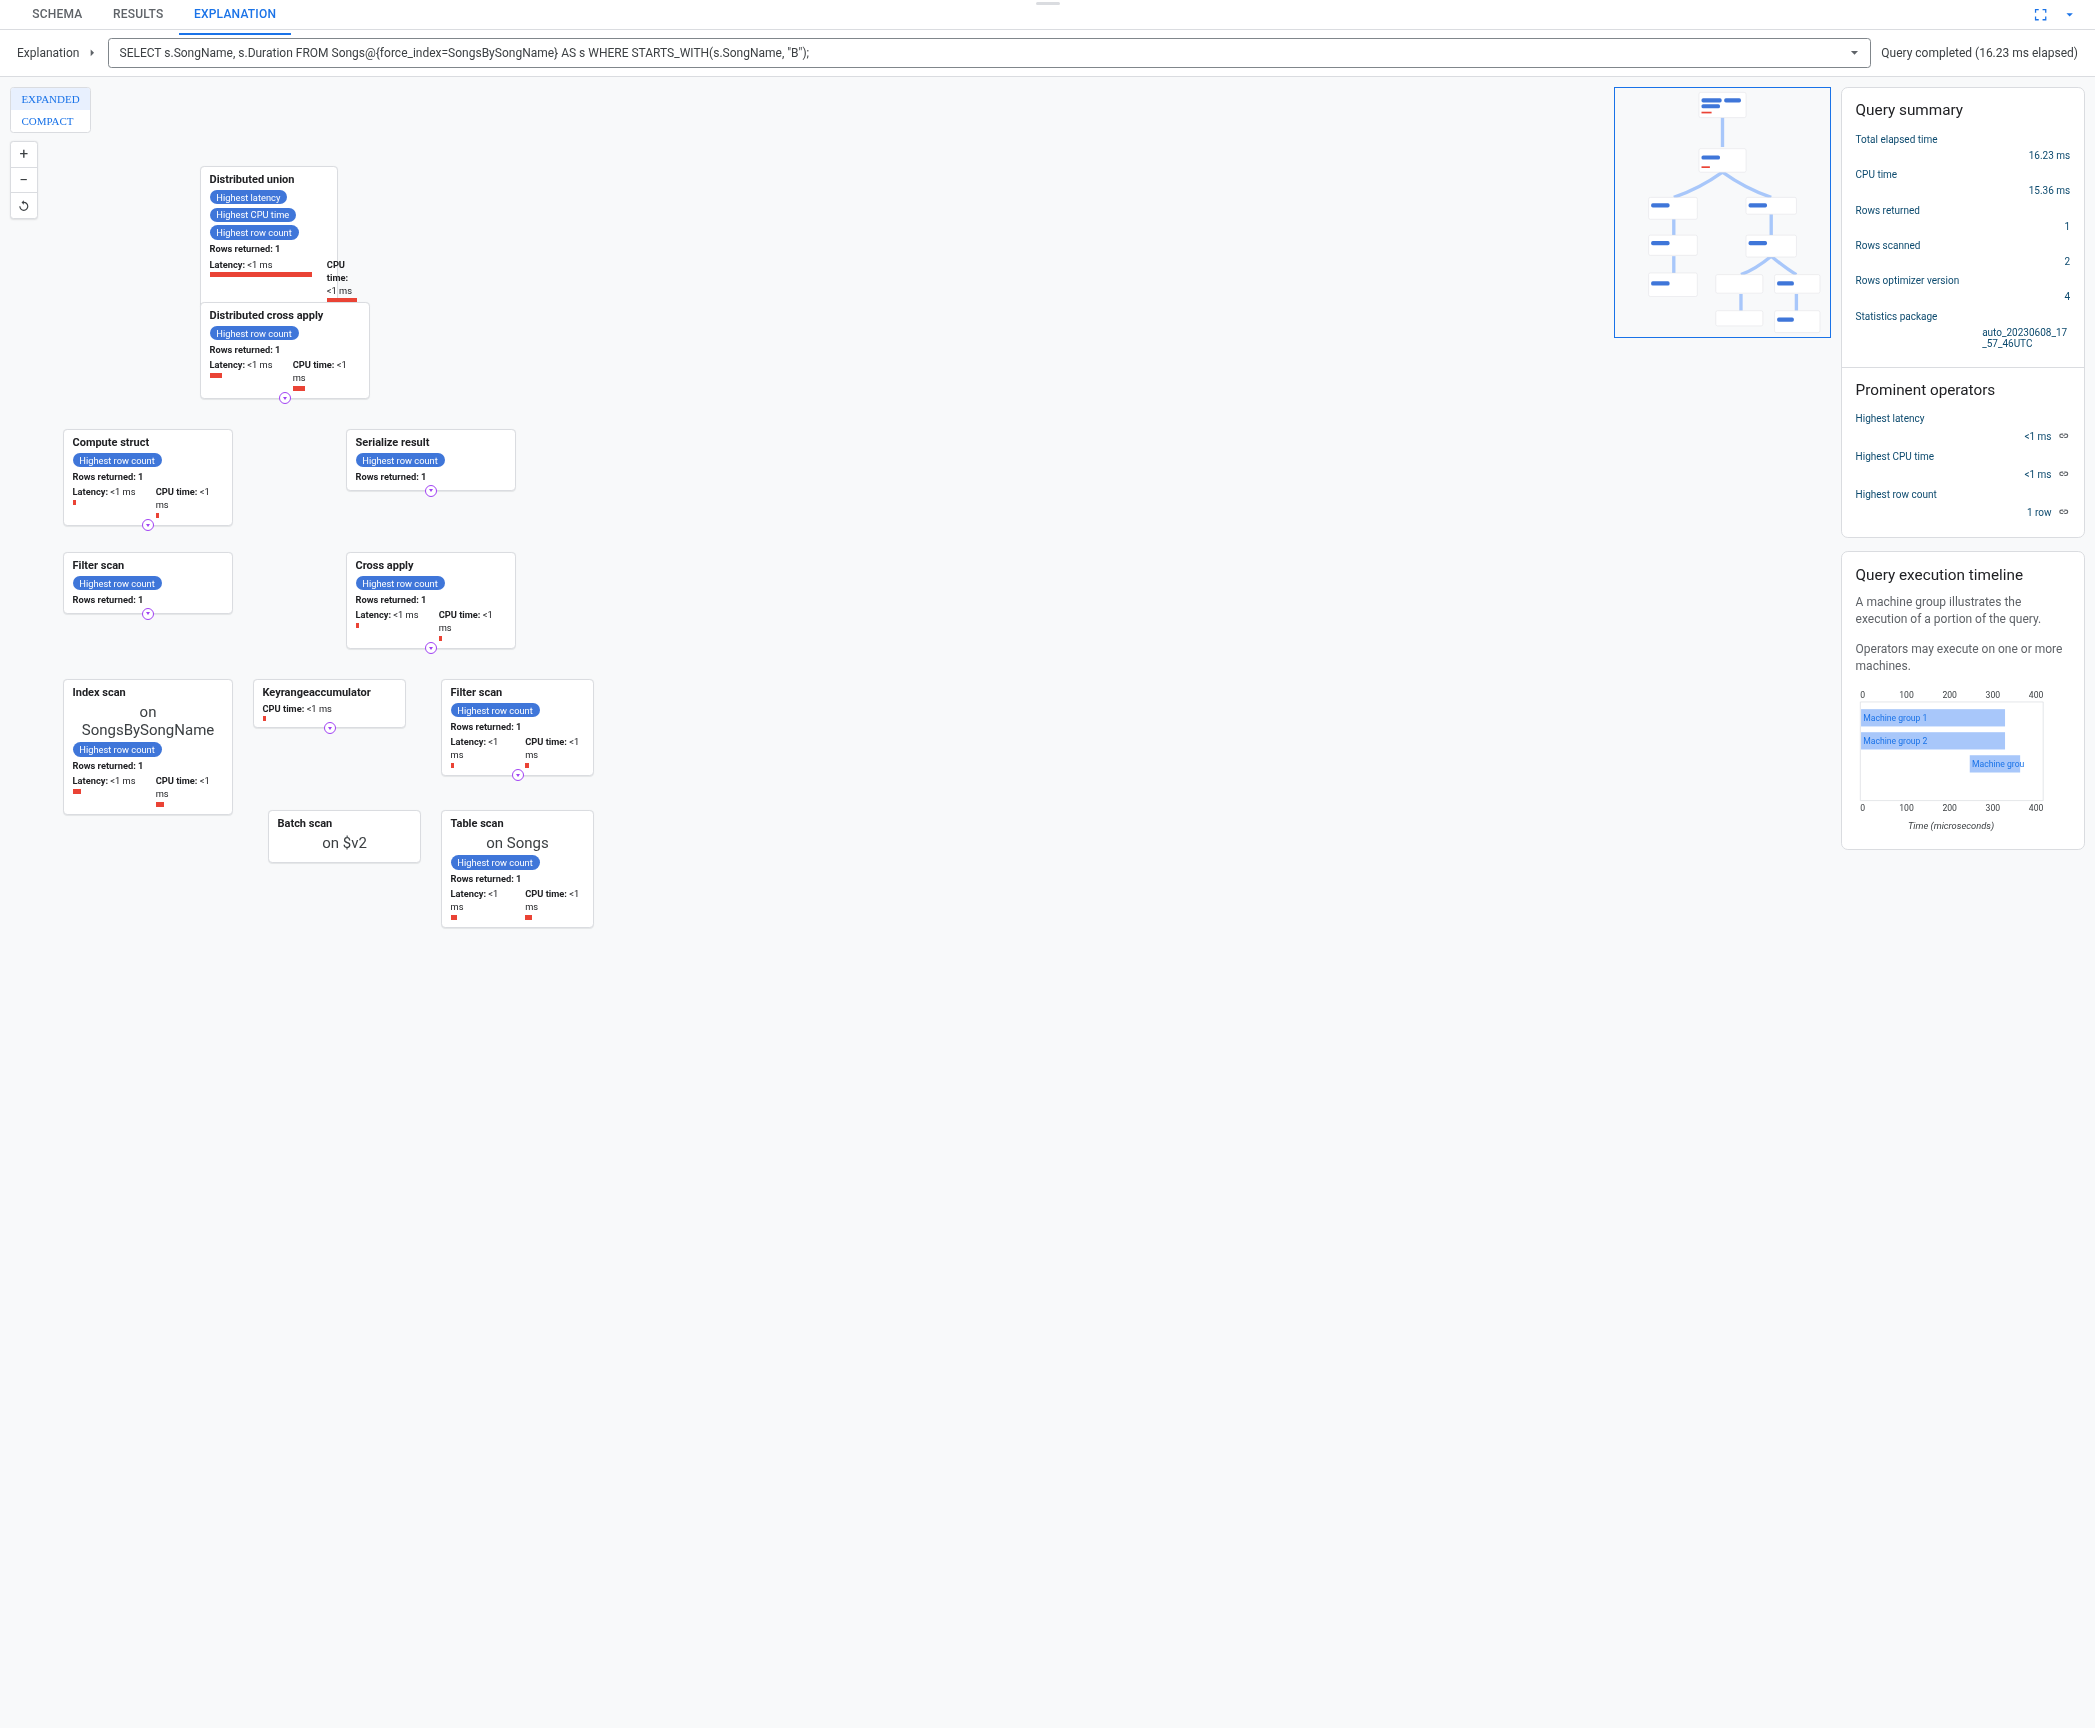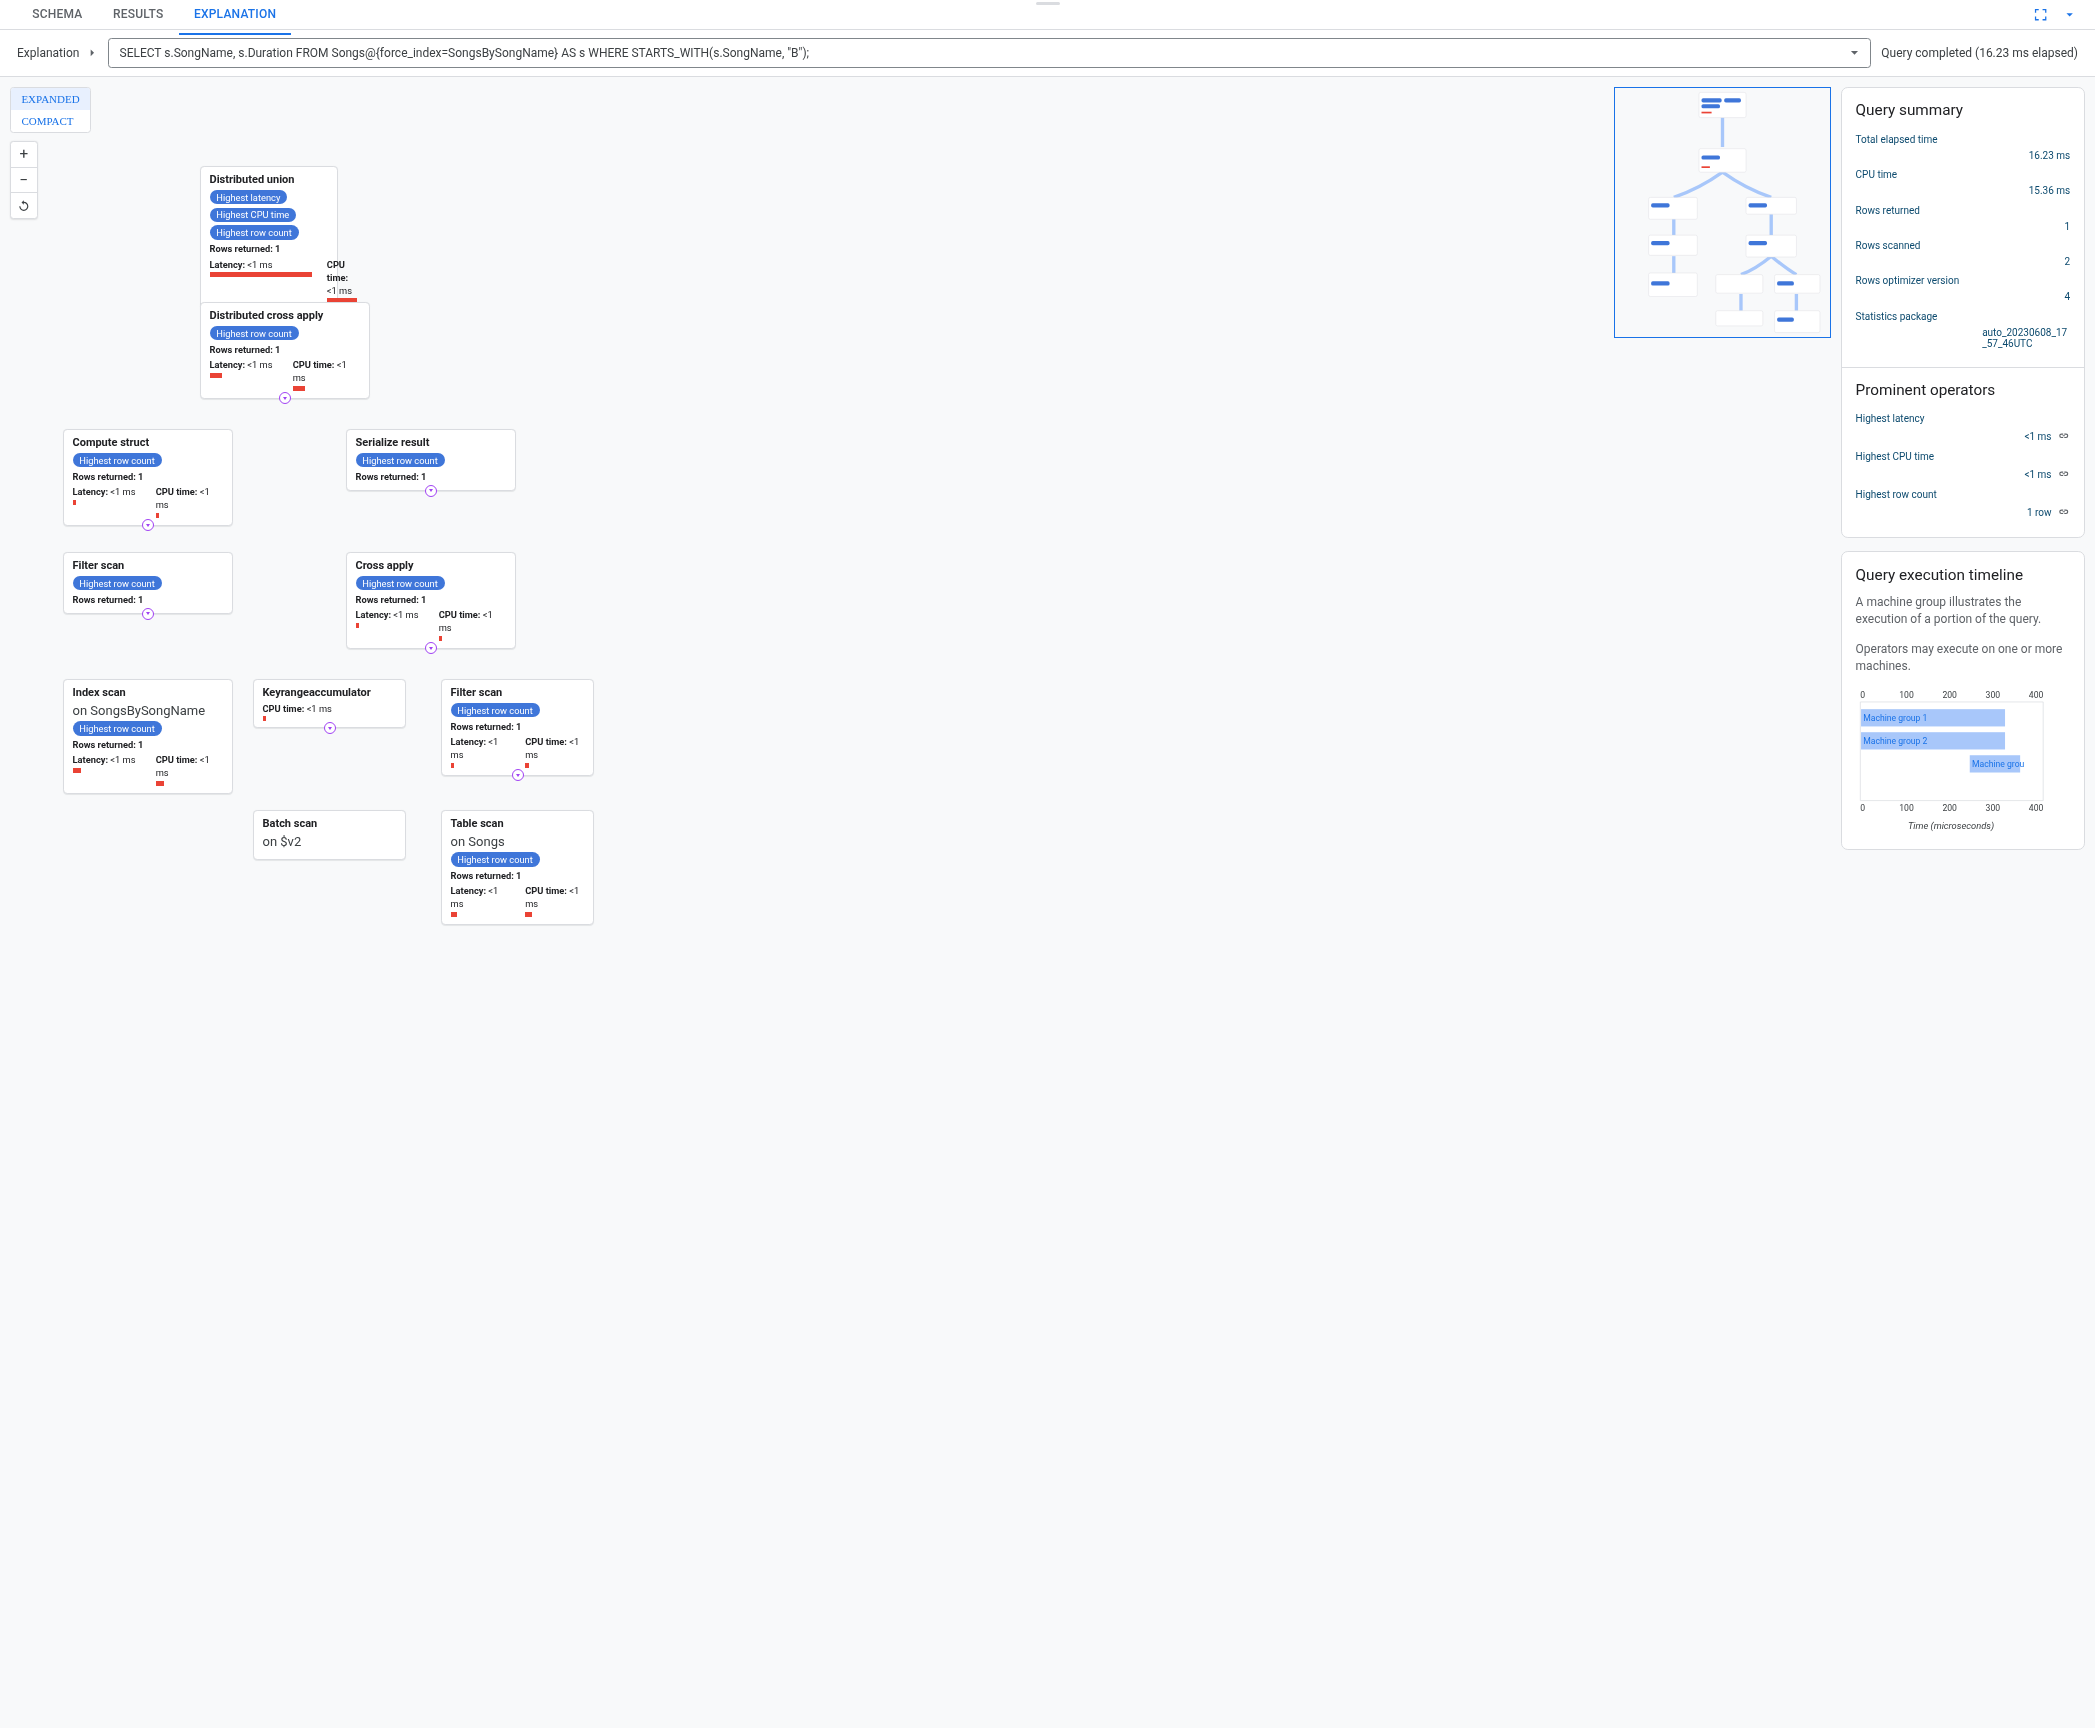--- a/index.html
+++ b/index.html
@@ -40,21 +40,21 @@
 .mm-pill { fill: #3f76d9; }
 .mm-bar { fill: #ea4335; }
 .mm-edge { stroke: #a8c7fa; stroke-width: 4; fill: none; }
 
 
 .plan-svg { position: absolute; inset: 0; }
 
 .node { position: absolute; background: #fff; border: 0.8px solid #dadce0; border-radius: 4.2px; padding: 6.8px 8.5px; width: 170px; box-shadow: 0 0.8px 0.8px rgba(60,64,67,0.1); cursor:pointer; }
 .node.root { width: 138px; }
 .node-title { font-weight: 700; font-size: 11px; color: #202124; margin-bottom: 3.4px; }
-.node-sub { font-size: 13px; color: #3c4043; margin-bottom: 3.4px; }
+.node-sub { font-size: 15px; color: #3c4043; margin-bottom: 3.4px; text-align: center; }
 .badges { display: flex; flex-wrap: wrap; gap: 3.4px; margin-bottom: 3.4px; }
 .badge { background: #3f76d9; color: #fff; font-size: 9.3px; padding: 1.7px 6.8px; border-radius: 8.5px; white-space: nowrap; }
 .node-stat { font-size: 9.3px; color: #202124; margin-bottom: 1.7px; }
 .node-stat b { font-weight: 700; }
 .metrics-row { display: flex; gap: 15.3px; margin-top: 3.4px; }
 .metric { flex:1; }
 .metric-label { font-size: 9.3px; font-weight: 700; }
 .metric-val { font-size: 9.3px; font-weight: 400; }
 .heat { height: 5.1px; background: #ea4335; margin-top: 1.7px; }
 .heat.tiny { width: 3.4px; }
@@ -331,21 +331,21 @@
           <span class="badge">Highest row count</span>
         </div>
       <div class="node-stat"><b>Rows returned: 1</b></div>
       <div class="metrics-row">
         <div class="metric"><span class="metric-label">Latency: </span><span class="metric-val">&lt;1 ms</span><div class="heat tiny"></div></div>
         <div class="metric"><span class="metric-label">CPU time: </span><span class="metric-val">&lt;1 ms</span><div class="heat tiny"></div></div>
       </div>
       <div class="collapse-dot"></div>
     </div>
 
-    <div class="node" style="left:253px; top:733px; width:153px;">
+    <div class="node" style="left:268px; top:733px; width:153px;">
       <div class="node-title">Batch scan</div>
       <div class="node-sub">on $v2</div>
     </div>
 
     <div class="node" style="left:441px; top:733px; width:153px;">
       <div class="node-title">Table scan</div>
       <div class="node-sub">on Songs</div>
       <div class="badges">
           <span class="badge">Highest row count</span>
         </div>

